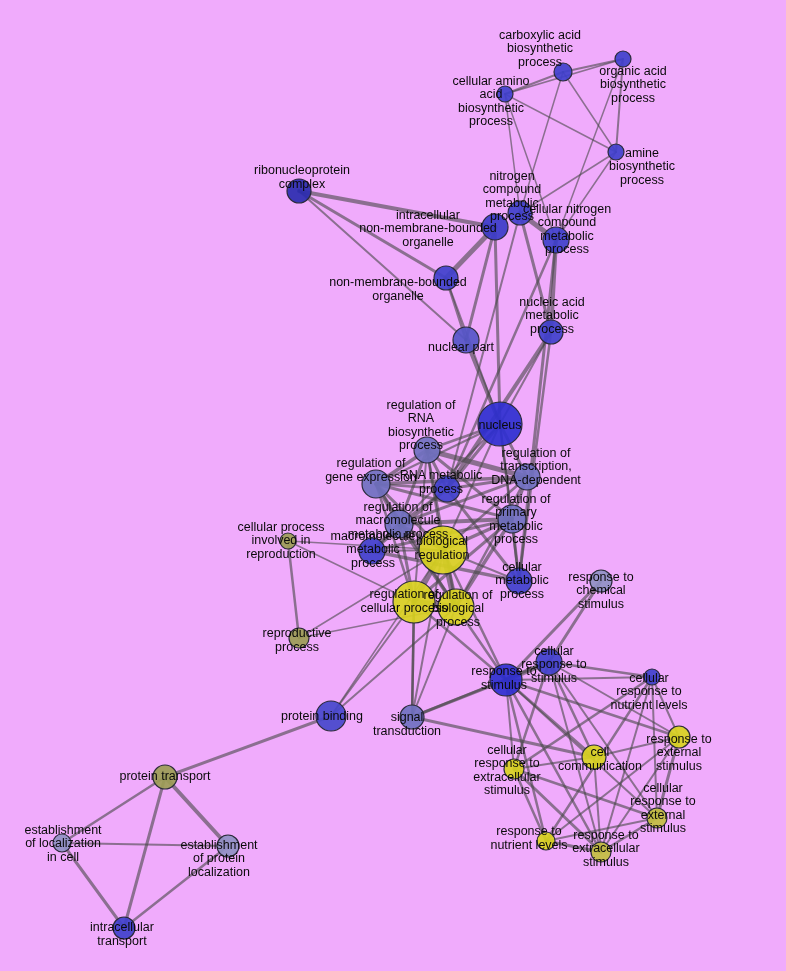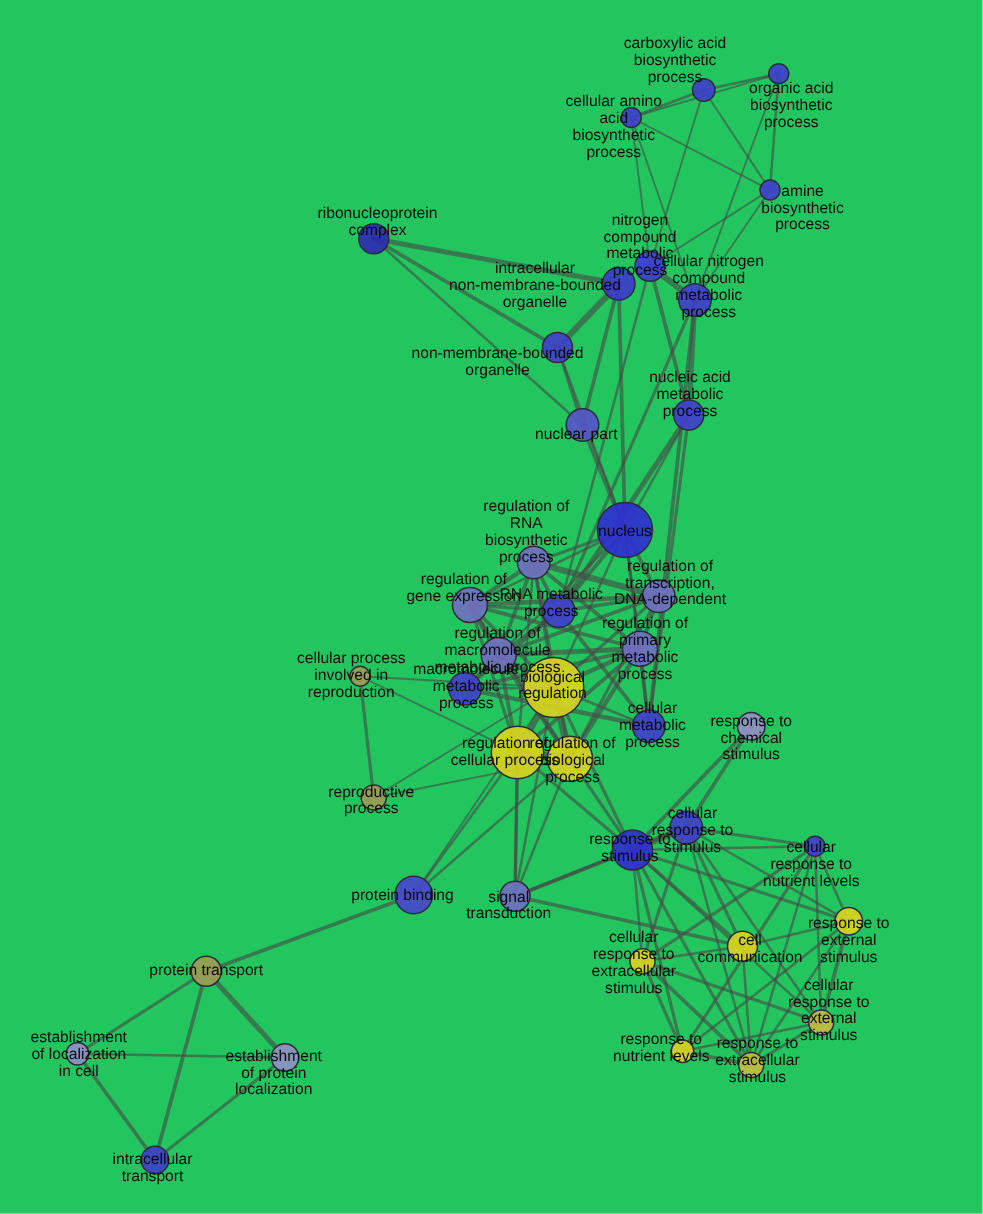--- a/index.html
+++ b/index.html
@@ -5,21 +5,21 @@
   html, body {
     margin: 0;
     padding: 0;
     background: #ffffff;
     font-family: "Liberation Sans", sans-serif;
   }
   #canvas-wrap {
     position: relative;
     width: 786px;
     height: 971px;
-    background: #22c55e;
+    background: #f0abfc;
     overflow: hidden;
   }
   svg { display: block; }
   .edge {
     stroke-linecap: round;
   }
   .node {
     stroke: #2b2b3a;
     stroke-width: 1.2;
     cursor: pointer;

